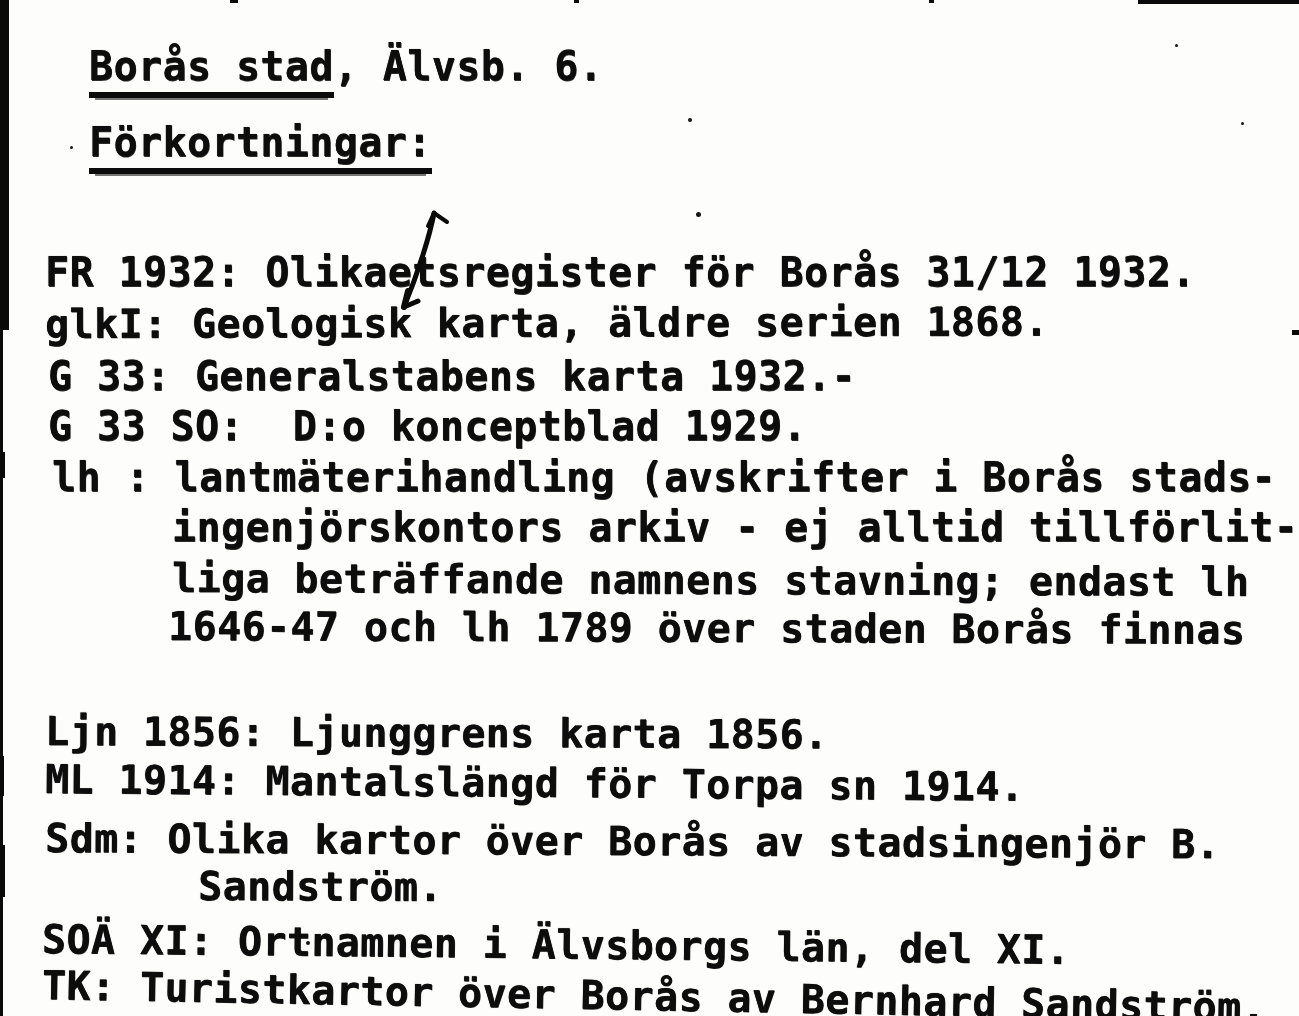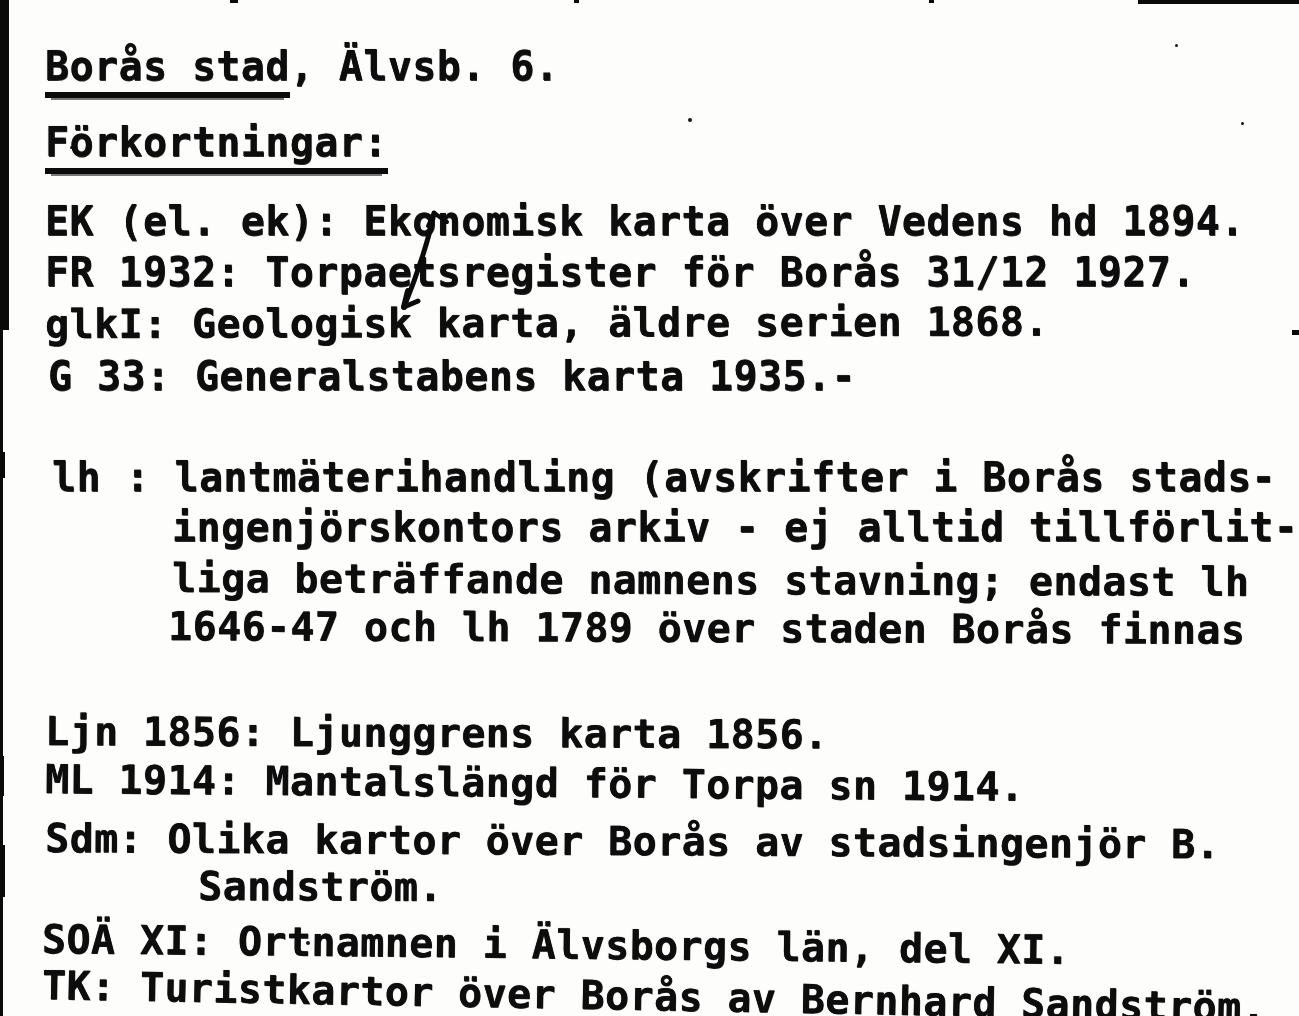--- a/index.html
+++ b/index.html
@@ -10,21 +10,21 @@
     color:#0d0d0d;
   }
   .page{position:absolute;inset:0;}
   .txt{
     position:absolute;
     font-size:40px;font-weight:bold;letter-spacing:0.4px;
     white-space:pre;line-height:1.1;
     text-shadow:0.5px 0.5px 0 rgba(10,10,10,0.85), 0 0 0.8px rgba(0,0,0,0.7);
     transform-origin:left center;
   }
-  .u{border-bottom:6px solid #0b0b0b;padding-bottom:3px;box-shadow:0 8px 0 -6px rgba(10,10,10,.55);}
+  .u{border-bottom:6px solid #0b0b0b;padding-bottom:3px;box-shadow:0 8px 0 -6px rgba(10,10,10,.55);margin-left:44px;}
   .title{left:45px;top:44px;}
   .heading{left:45px;top:120px;}
   .l0{left:45px;top:199px;}
   .l1{left:45px;top:250px;}
   .l2{left:45px;top:302px;transform:rotate(-0.15deg);}
   .l3{left:48px;top:354px;}
   .l4{left:48px;top:404px;}
   .l5{left:52px;top:455px;}
   .l6{left:172px;top:505px;}
   .l7{left:172px;top:556px;transform:rotate(0.2deg);}
@@ -78,24 +78,24 @@
   <div class="speck s2"></div>
   <div class="speck s3"></div>
   <div class="speck s4"></div>
   <div class="speck s5"></div>
   <div class="speck s6"></div>
 
   <div class="txt title"><span class="u">Borås stad</span><span>, Älvsb. 6.</span></div>
 
   <div class="txt heading"><span class="u">Förkortningar:</span></div>
 
-  <div class="txt l0">EK (el. ek): Ekonomisk karta över Vedens hd 1894.</div>
-  <div class="txt l1"><span>FR 1932: Torpa</span><span>e</span><span>tsregister för Borås 31/12 1927.</span></div>
+  <div class="txt l1"><span>FR 1932: Olika</span><span>e</span><span>tsregister för Borås 31/12 1932.</span></div>
   <div class="txt l2">glkI: Geologisk karta, äldre serien 1868.</div>
-  <div class="txt l3">G 33: Generalstabens karta 1935.-</div>
+  <div class="txt l3">G 33: Generalstabens karta 1932.-</div>
+  <div class="txt l4">G 33 SO:  D:o konceptblad 1929.</div>
   <div class="txt l5">lh : lantmäterihandling (avskrifter i Borås stads-</div>
   <div class="txt l6">ingenjörskontors arkiv - ej alltid tillförlit-</div>
   <div class="txt l7">liga beträffande namnens stavning; endast lh</div>
   <div class="txt l8">1646-47 och lh 1789 över staden Borås finnas</div>
   <div class="txt l10">Ljn 1856: Ljunggrens karta 1856.</div>
   <div class="txt l11">ML 1914: Mantalslängd för Torpa sn 1914.</div>
   <div class="txt l12">Sdm: Olika kartor över Borås av stadsingenjör B.</div>
   <div class="txt l13">Sandström.</div>
   <div class="txt l14">SOÄ XI: Ortnamnen i Älvsborgs län, del XI.</div>
   <div class="txt l15">TK: Turistkartor över Borås av Bernhard Sandström.</div>

